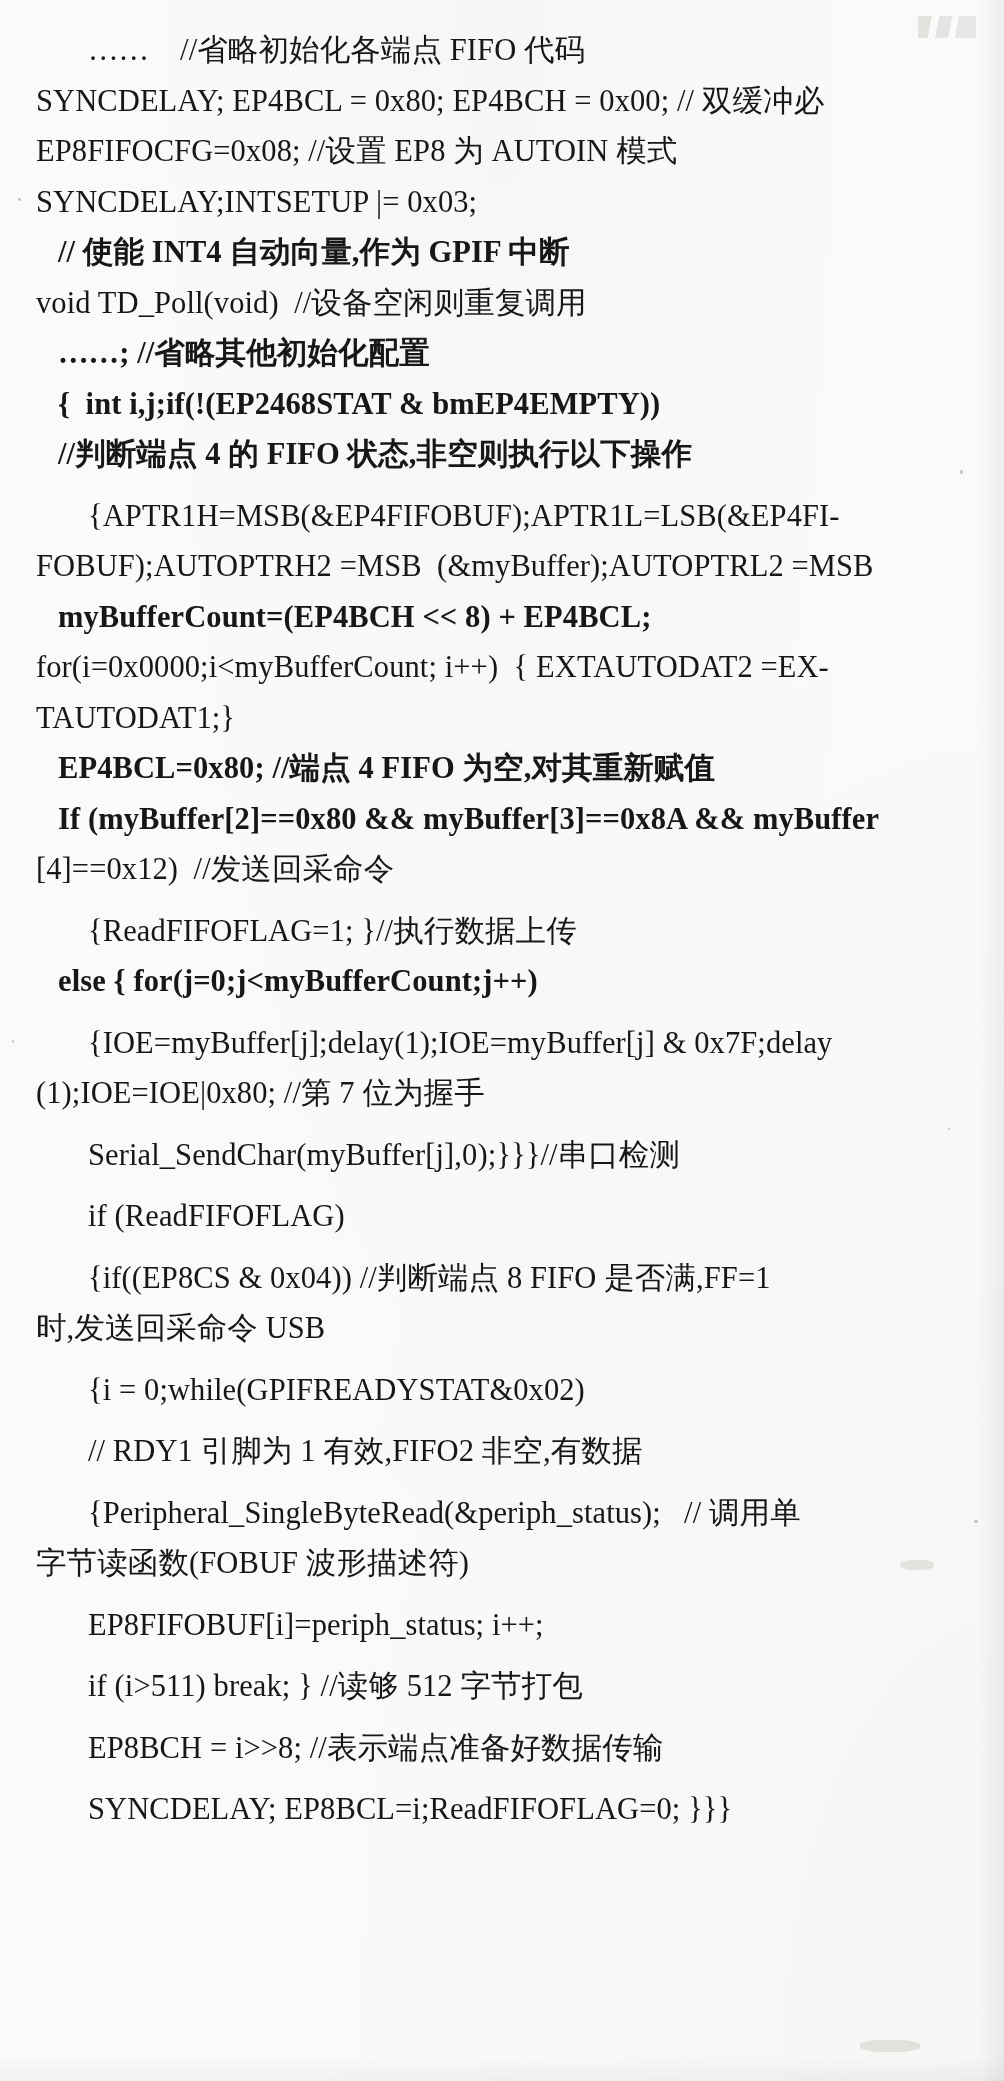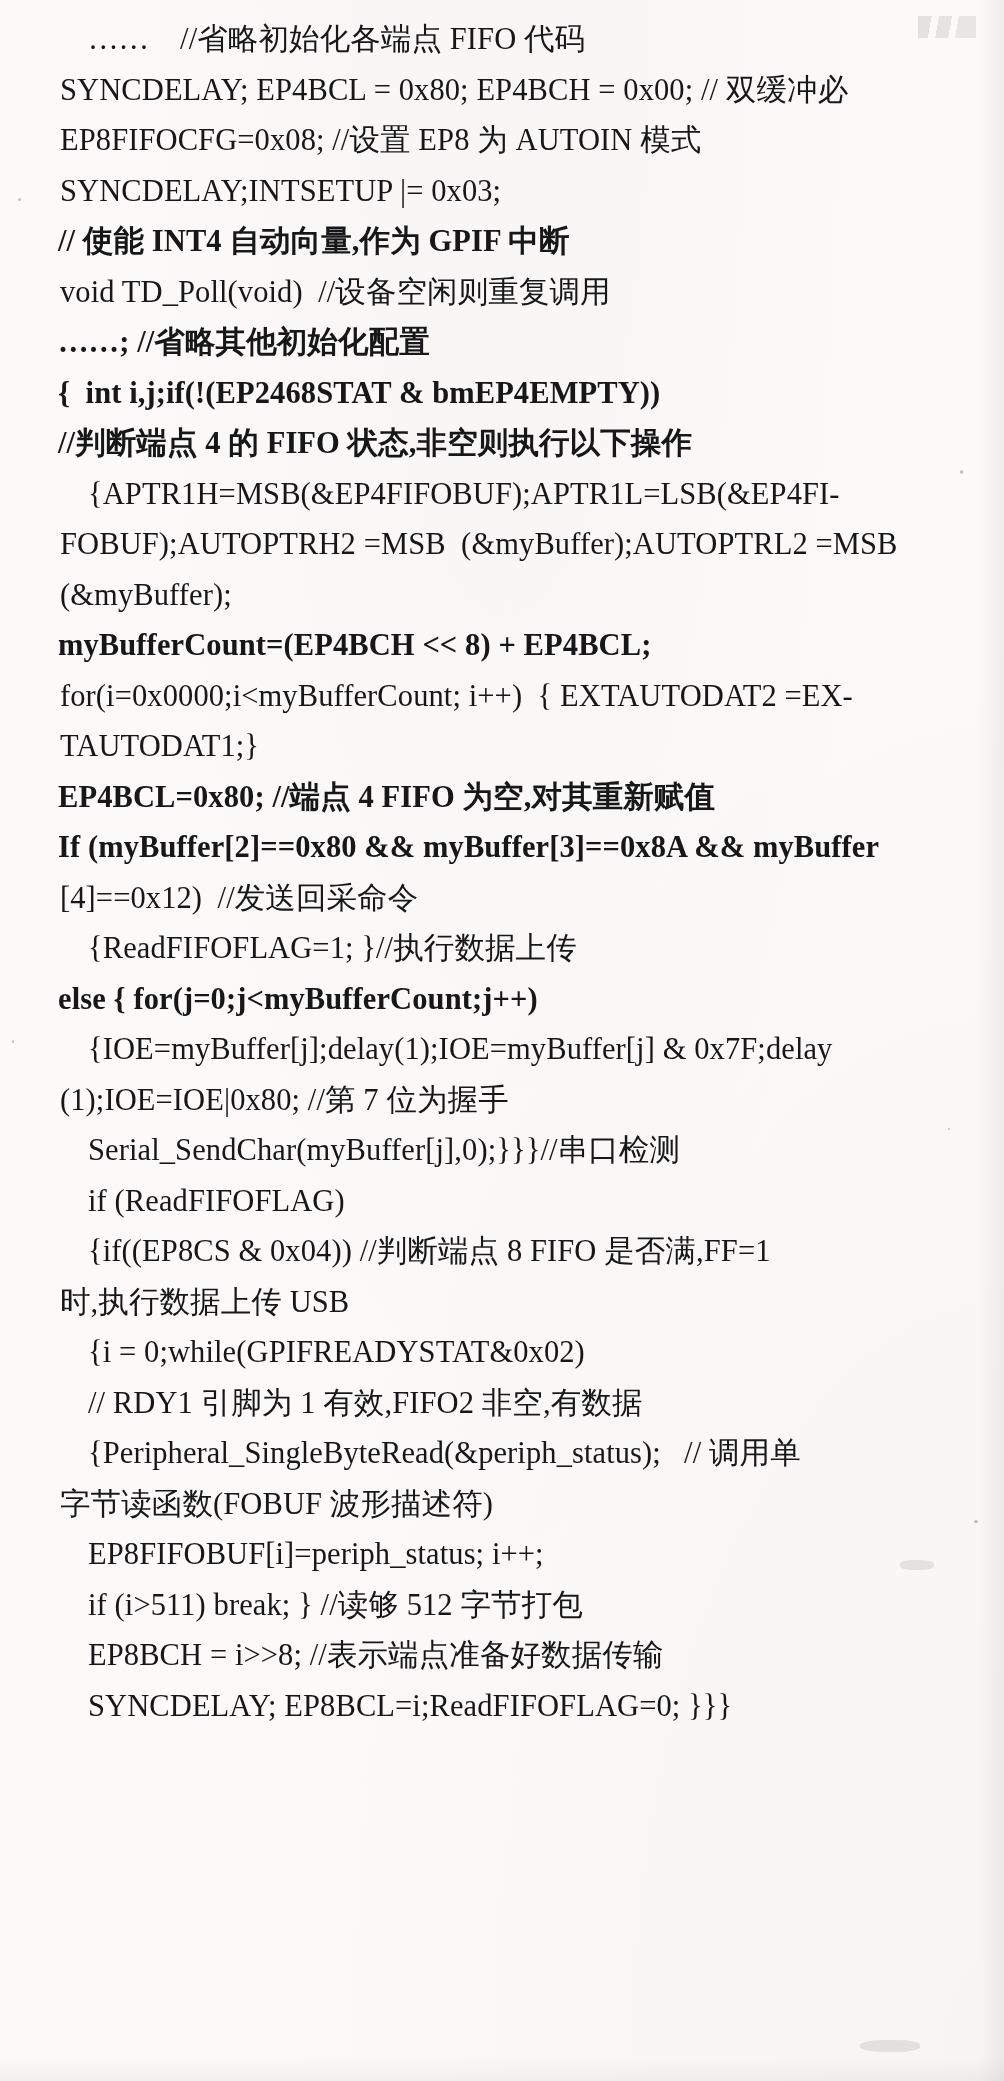--- a/index.html
+++ b/index.html
@@ -32,23 +32,23 @@
   }
   .line {
     font-size: 30.5px;
     line-height: 50.5px;
     letter-spacing: 0.1px;
     white-space: pre-wrap;
     word-break: break-word;
     color: #17171a;
     text-rendering: optimizeLegibility;
   }
-  .indent-0 { padding-left: 0px; margin-left: 24px; }
+  .indent-0 { padding-left: 0px; }
   .indent-1 { padding-left: 22px; font-weight: bold; }
-  .indent-2 { padding-left: 52px; }
+  .indent-2 { padding-left: 52px; margin-top: 11px; }
   
   .speck {
     position: absolute;
     background: rgba(60,55,50,0.30);
     border-radius: 50%;
   }
   .smudge {
     position: absolute;
     background: rgba(90,85,80,0.13);
     border-radius: 40%;
@@ -90,35 +90,34 @@
     <div class="line indent-0">SYNCDELAY; EP4BCL = 0x80; EP4BCH = 0x00; // 双缓冲必</div>
     <div class="line indent-0">EP8FIFOCFG=0x08; //设置 EP8 为 AUTOIN 模式</div>
     <div class="line indent-0">SYNCDELAY;INTSETUP |= 0x03;</div>
     <div class="line indent-1">// 使能 INT4 自动向量,作为 GPIF 中断</div>
     <div class="line indent-0">void TD_Poll(void)  //设备空闲则重复调用</div>
     <div class="line indent-1">……; //省略其他初始化配置</div>
     <div class="line indent-1">{  int i,j;if(!(EP2468STAT &amp; bmEP4EMPTY))</div>
     <div class="line indent-1">//判断端点 4 的 FIFO 状态,非空则执行以下操作</div>
     <div class="line indent-2">{APTR1H=MSB(&amp;EP4FIFOBUF);APTR1L=LSB(&amp;EP4FI-</div>
     <div class="line indent-0">FOBUF);AUTOPTRH2 =MSB  (&amp;myBuffer);AUTOPTRL2 =MSB</div>
-    <div class="line indent-0">(&amp;myBuffer);</div>
     <div class="line indent-1">myBufferCount=(EP4BCH &lt;&lt; 8) + EP4BCL;</div>
     <div class="line indent-0">for(i=0x0000;i&lt;myBufferCount; i++)  { EXTAUTODAT2 =EX-</div>
     <div class="line indent-0">TAUTODAT1;}</div>
     <div class="line indent-1">EP4BCL=0x80; //端点 4 FIFO 为空,对其重新赋值</div>
     <div class="line indent-1">If (myBuffer[2]==0x80 &amp;&amp; myBuffer[3]==0x8A &amp;&amp; myBuffer</div>
     <div class="line indent-0">[4]==0x12)  //发送回采命令</div>
     <div class="line indent-2">{ReadFIFOFLAG=1; }//执行数据上传</div>
     <div class="line indent-1">else { for(j=0;j&lt;myBufferCount;j++)</div>
     <div class="line indent-2">{IOE=myBuffer[j];delay(1);IOE=myBuffer[j] &amp; 0x7F;delay</div>
     <div class="line indent-0">(1);IOE=IOE|0x80; //第 7 位为握手</div>
     <div class="line indent-2">Serial_SendChar(myBuffer[j],0);}}}//串口检测</div>
     <div class="line indent-2">if (ReadFIFOFLAG)</div>
     <div class="line indent-2">{if((EP8CS &amp; 0x04)) //判断端点 8 FIFO 是否满,FF=1</div>
-    <div class="line indent-0">时,执行数据上传 USB</div>
+    <div class="line indent-0">时,发送回采命令 USB</div>
     <div class="line indent-2">{i = 0;while(GPIFREADYSTAT&amp;0x02)</div>
     <div class="line indent-2">// RDY1 引脚为 1 有效,FIFO2 非空,有数据</div>
     <div class="line indent-2">{Peripheral_SingleByteRead(&amp;periph_status);   // 调用单</div>
     <div class="line indent-0">字节读函数(FOBUF 波形描述符)</div>
     <div class="line indent-2">EP8FIFOBUF[i]=periph_status; i++;</div>
     <div class="line indent-2">if (i&gt;511) break; } //读够 512 字节打包</div>
     <div class="line indent-2">EP8BCH = i&gt;&gt;8; //表示端点准备好数据传输</div>
     <div class="line indent-2">SYNCDELAY; EP8BCL=i;ReadFIFOFLAG=0; }}}</div>
   </div>
 

